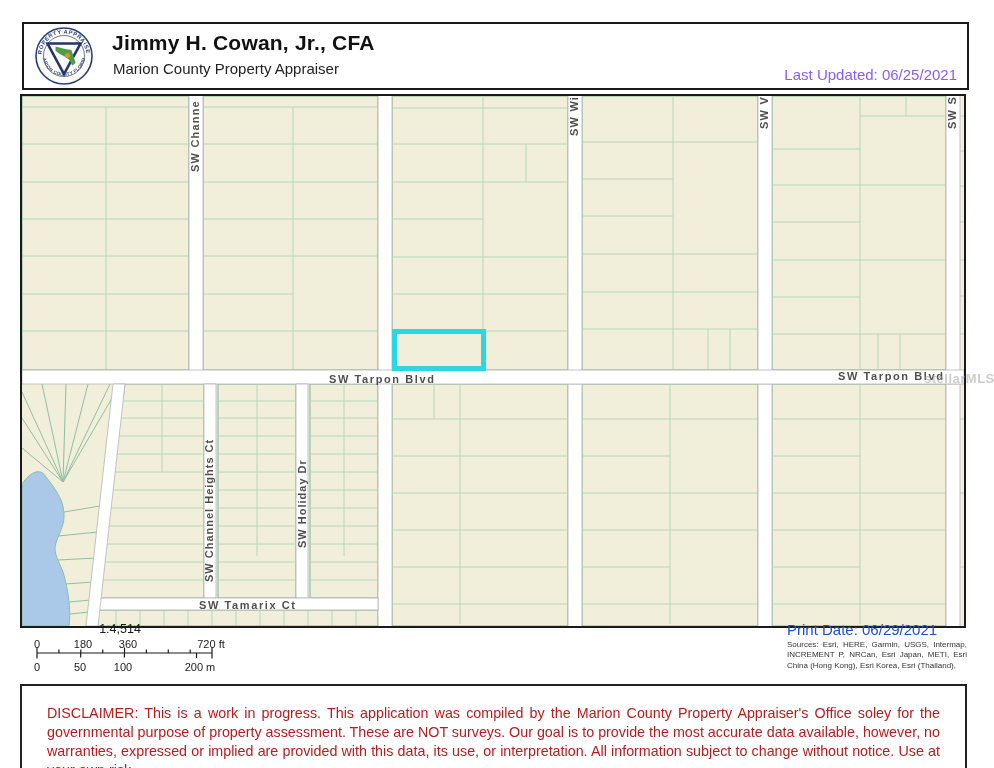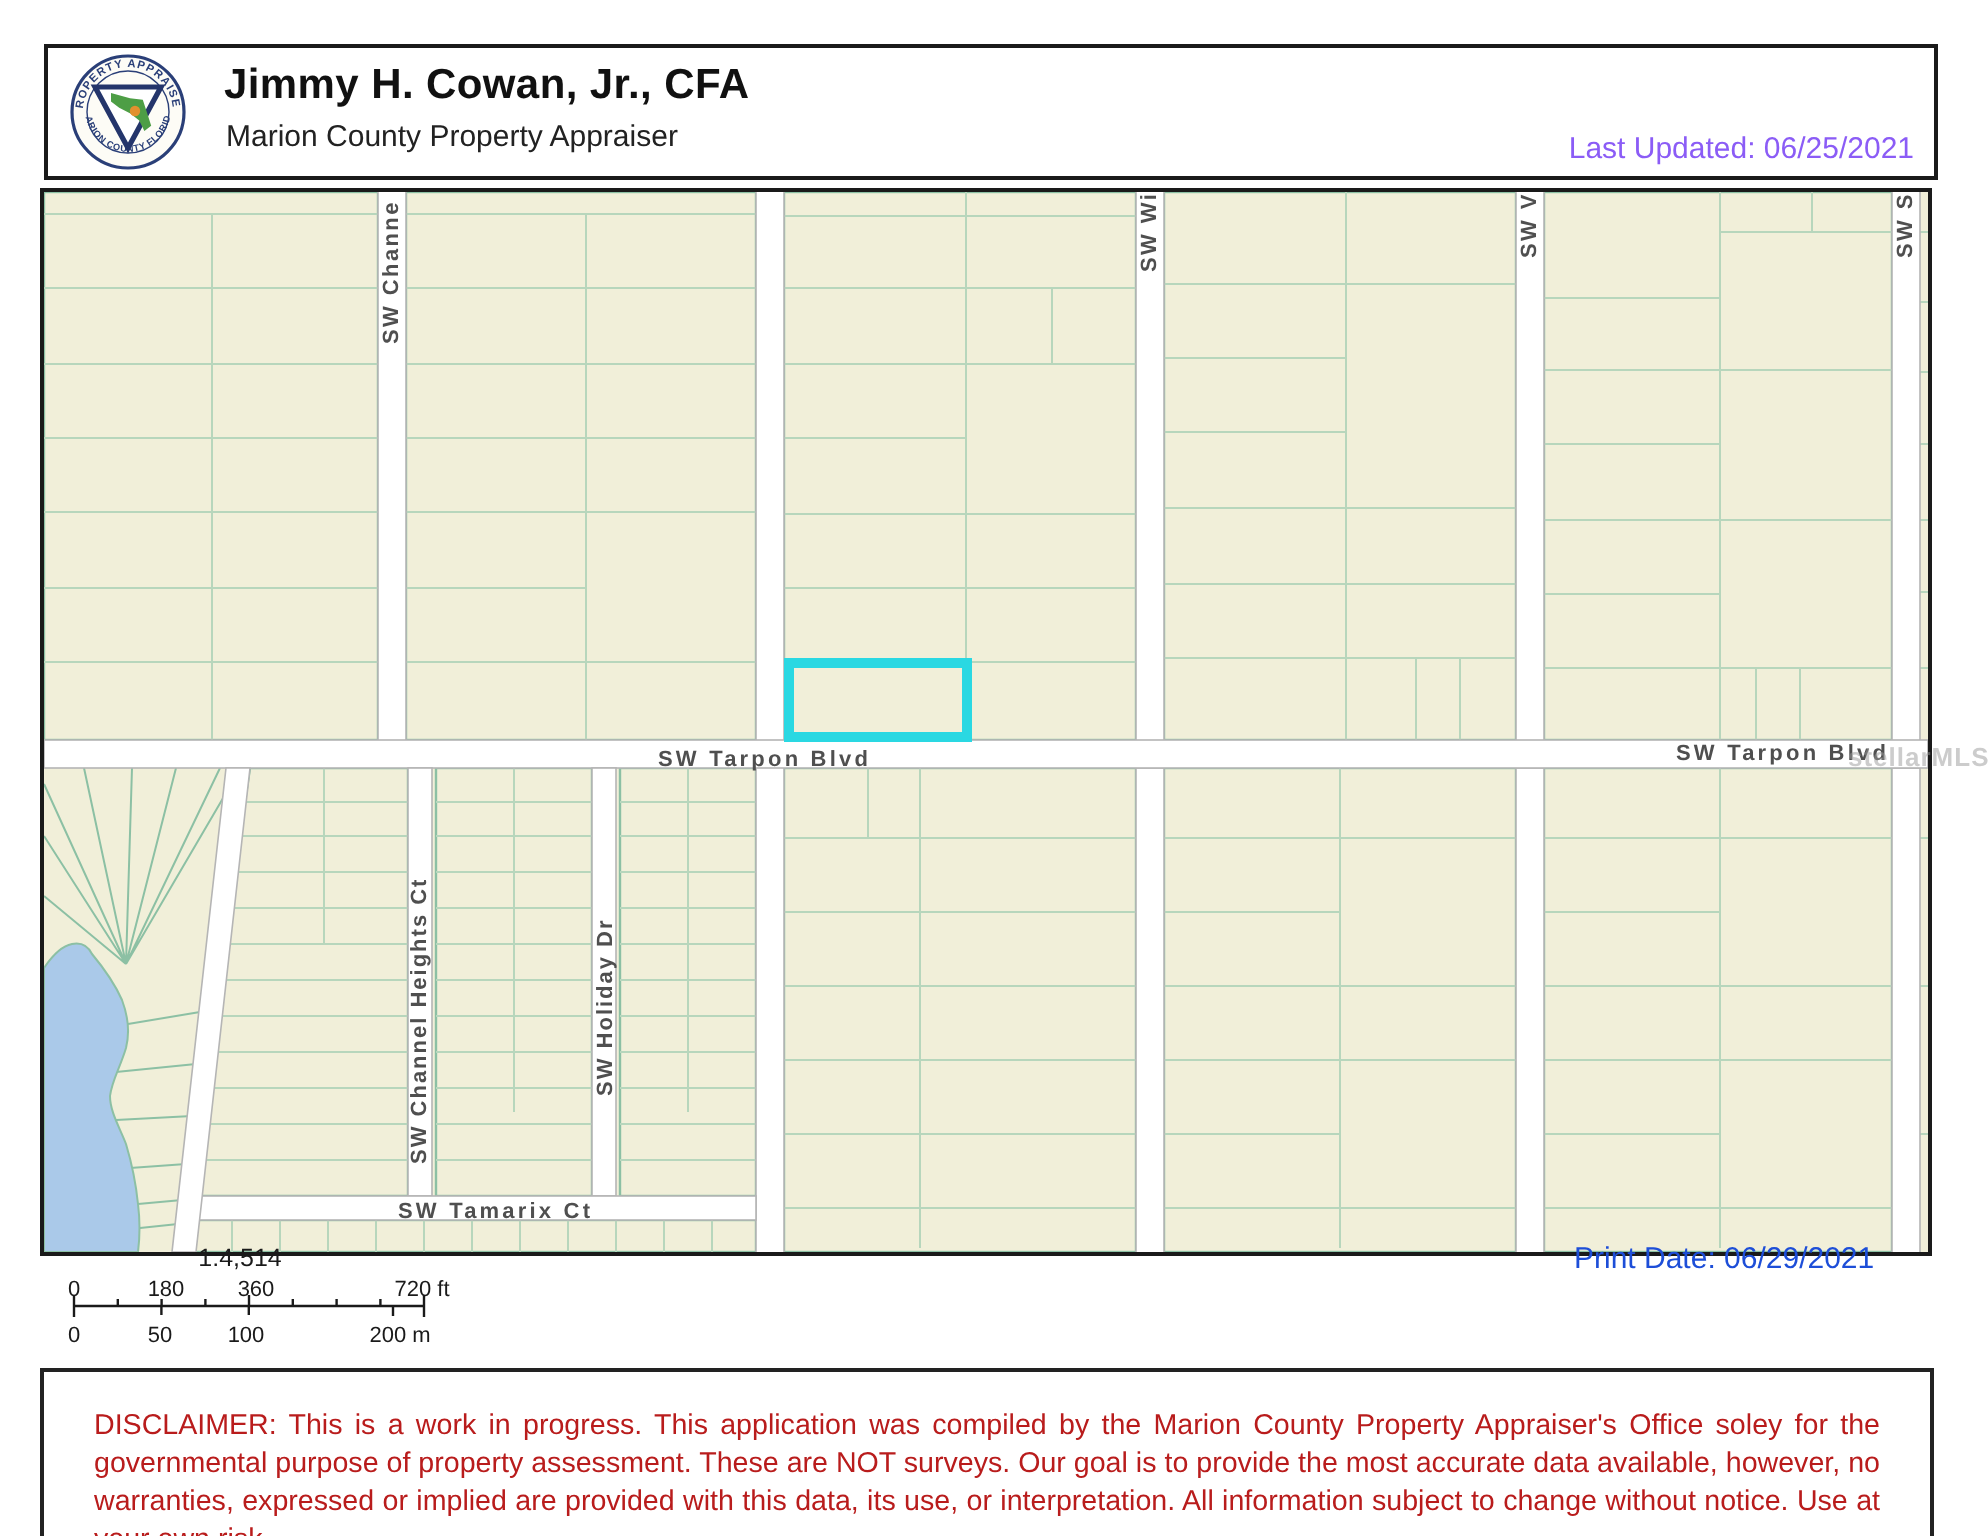--- a/index.html
+++ b/index.html
@@ -176,17 +176,18 @@
     </g>
     <text x="12" y="51" font-size="11" text-anchor="middle">0</text>
     <text x="55" y="51" font-size="11" text-anchor="middle">50</text>
     <text x="98" y="51" font-size="11" text-anchor="middle">100</text>
     <text x="175" y="51" font-size="11" text-anchor="middle">200 m</text>
   </svg>
 </div>
 
 <div class="abs" id="print-block">
   <p id="print-date">Print Date: 06/29/2021</p>
+  <p id="sources">Sources: Esri, HERE, Garmin, USGS, Intermap, INCREMENT P, NRCan, Esri Japan, METI, Esri China (Hong Kong), Esri Korea, Esri (Thailand),</p>
 </div>
 
 <div class="abs" id="disclaimer-box">
   <p id="disclaimer-text">DISCLAIMER: This is a work in progress. This application was compiled by the Marion County Property Appraiser's Office soley for the governmental purpose of property assessment. These are NOT surveys. Our goal is to provide the most accurate data available, however, no warranties, expressed or implied are provided with this data, its use, or interpretation. All information subject to change without notice. Use at your own risk.</p>
 </div>
 
 </body></html>

